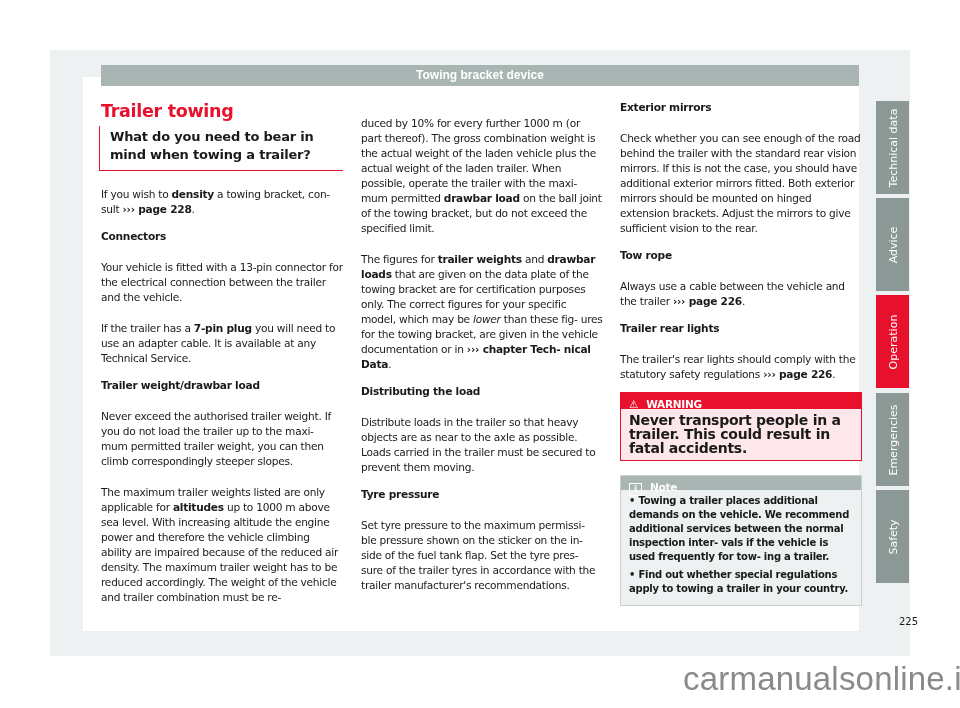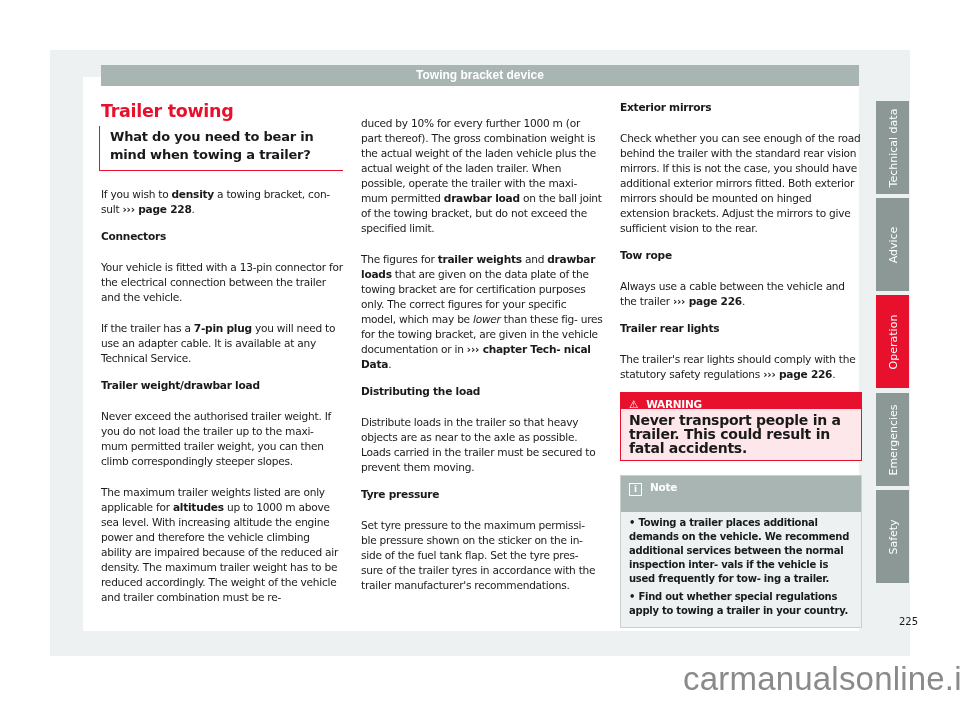--- a/index.html
+++ b/index.html
@@ -52,21 +52,21 @@
   }
   .warn-head {
     background: #e8112d; color: #fff; font-weight: bold; height: 16px;
     line-height: 22px; padding-left: 8px; font-size: 10.5px;
   }
   .warn-body { padding: 4px 8px 5px 8px; font-weight: bold; font-size: 14px; line-height: 14px; border-radius: 8px; }
   .note {
     margin-top: 14px; border: 1px solid #c9d0d0; background: #edf1f2;
   }
   .note-head {
-    background: #a8b5b3; color: #fff; font-weight: bold; height: 36px;
+    background: #a8b5b3; color: #fff; font-weight: bold; height: 14px;
     line-height: 22px; padding-left: 8px; font-size: 10.5px;
   }
   .note-body { padding: 4px 8px 5px 8px; font-weight: bold; font-size: 10px; line-height: 14px; }
   .note-body p { margin: 0 0 4px 0; }
   .icon-box {
     display: inline-block; width: 11px; height: 11px; border: 1px solid #fff;
     text-align: center; line-height: 11px; font-size: 9px; margin-right: 8px; vertical-align: -1px;
   }
   .warn-icon { margin-right: 8px; }
   .side-tabs { position: absolute; left: 876px; top: 101px; width: 34px; }

